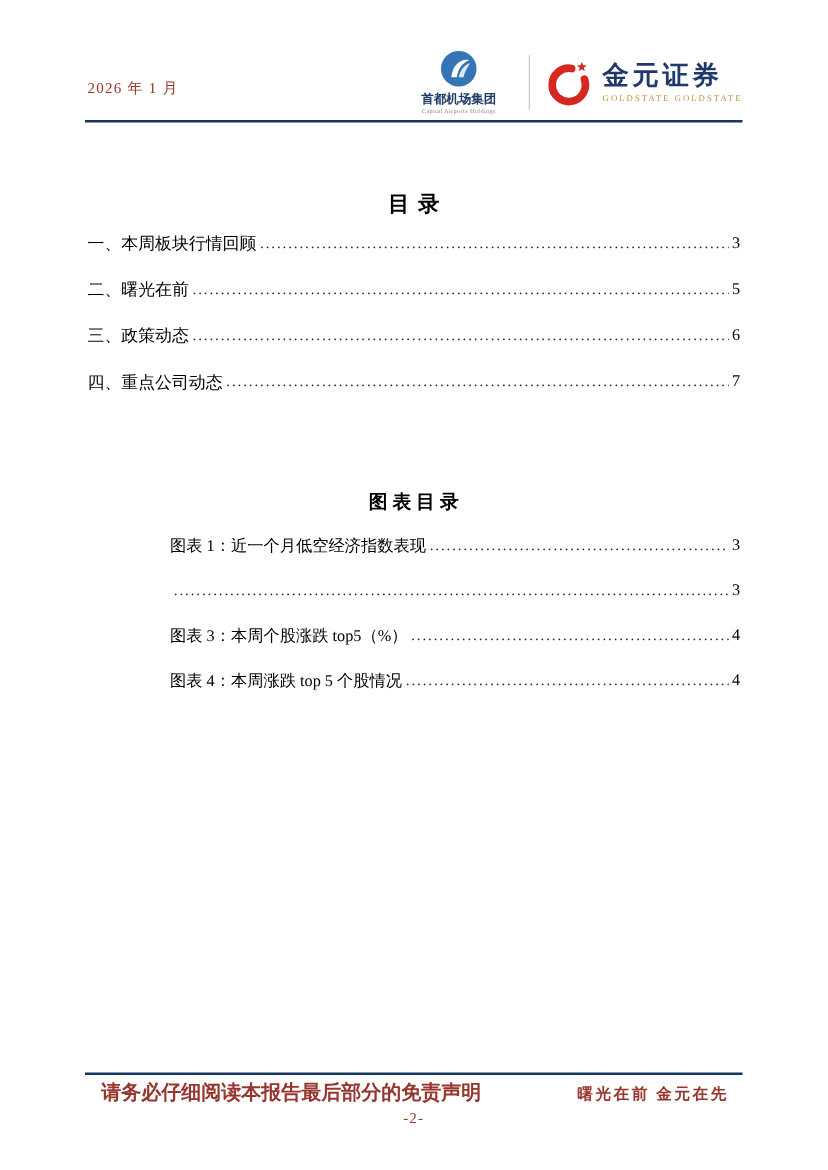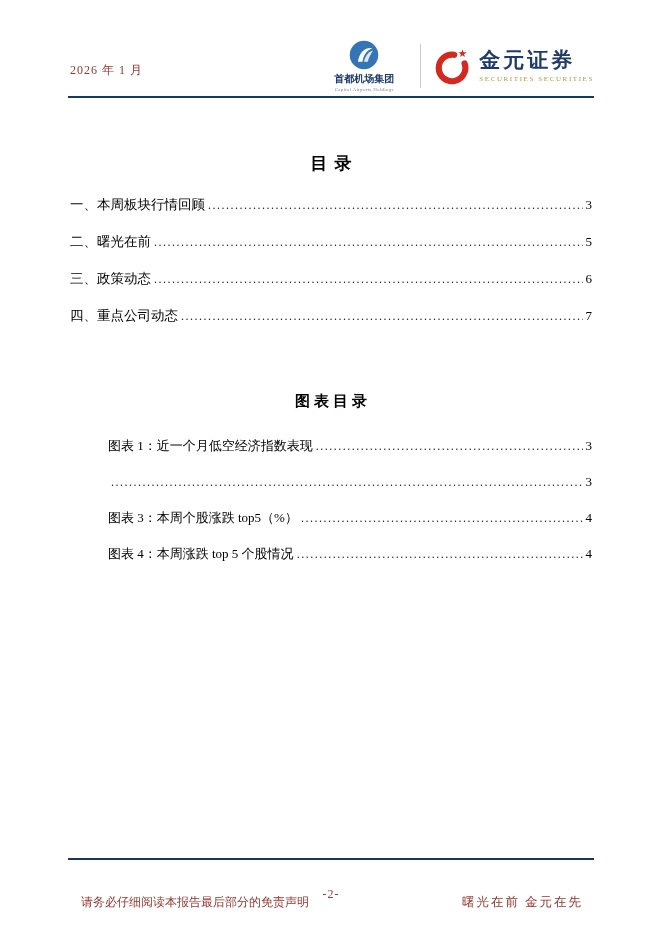--- a/index.html
+++ b/index.html
@@ -44,21 +44,21 @@
   }
 
   
   .toc-title {
     position:absolute; top:152px; left:0; right:0;
     text-align:center; font-size:17px; font-weight:bold; color:#000;
     letter-spacing:7px; text-indent:7px;
   }
   .toc-list { position:absolute; top:186px; left:46px; right:46px; }
   .toc-entry {
-    display:flex; align-items:center;
+    display:flex; align-items:flex-start;
     height:37px; font-size:13.5px; color:#000;
   }
   .toc-entry .label { white-space:nowrap; }
   .dots {
     flex:1; overflow:hidden; white-space:nowrap;
     margin:0 3px; color:#222;
   }
   .dots::after {
     content:"....................................................................................................................................................................................................................................................";
     font-size:12px; letter-spacing:1.5px;
@@ -66,36 +66,36 @@
   .toc-entry .pagenum, .fig-entry .pagenum { white-space:nowrap; font-size:13px; }
 
   
   .fig-title {
     position:absolute; top:392px; left:0; right:0;
     text-align:center; font-size:15px; font-weight:bold; color:#000;
     letter-spacing:4px; text-indent:4px;
   }
   .fig-list { position:absolute; top:428px; left:84px; right:46px; }
   .fig-entry {
-    display:flex; align-items:center;
-    height:36px; font-size:13px; color:#000;
+    display:flex; align-items:flex-start;
+    height:36px; font-size:13px; color:#000;margin-left:28px;
   }
   .fig-entry .label { white-space:nowrap; }
 
   
   .footer-rule {
     position:absolute; top:858px; left:44px; right:44px;
     height:2px; background:#17375e;
   }
   .footer-row {
     position:absolute; top:864px; left:57px; right:55px;
     display:flex; justify-content:space-between; align-items:baseline;
   }
-  .disclaimer { font-size:12px; font-weight:normal; color:#96362e;margin-top:30px; }
-  .slogan { font-size:12.5px; font-weight:normal; color:#96362e; letter-spacing:2px; }
+  .disclaimer { font-size:16px; font-weight:bold; color:#96362e; }
+  .slogan { font-size:12.5px; font-weight:bold; color:#96362e; letter-spacing:2px; }
   .page-num {
     position:absolute; top:887px; left:0; right:0;
     text-align:center; font-size:12px; color:#96362e; letter-spacing:1px;
   }
 </style>
 </head>
 <body>
 
 <div class="page">
 
@@ -119,21 +119,21 @@
 
       <div class="logo-goldstate">
         <div class="gs-icon">
           <svg viewBox="0 0 40 40" width="38" height="38">
             <path d="M 22.4 8.2 A 14 14 0 1 0 33.2 17.2" fill="none" stroke="#d5281f" stroke-width="6.5" stroke-linecap="round"></path>
             <polygon points="31,2.5 32.1,5.5 35.3,5.6 32.7,7.6 33.6,10.6 31,8.8 28.4,10.6 29.3,7.6 26.7,5.6 29.9,5.5" fill="#d5281f"></polygon>
           </svg>
         </div>
         <div class="gs-text">
           <div class="gs-cn">金元证券</div>
-          <div class="gs-en">SECURITIES SECURITIES</div>
+          <div class="gs-en">GOLDSTATE GOLDSTATE</div>
         </div>
       </div>
     </div>
   </div>
 
   <div class="header-rule"></div>
 
   <div class="toc-title">目录</div>
 
   <div class="toc-list">

